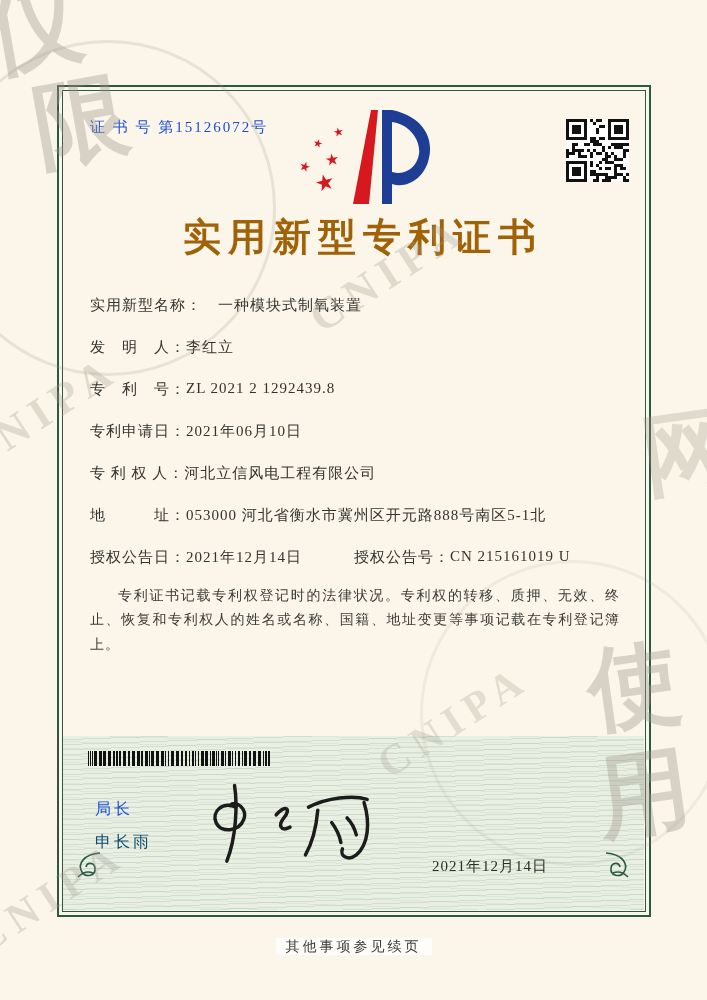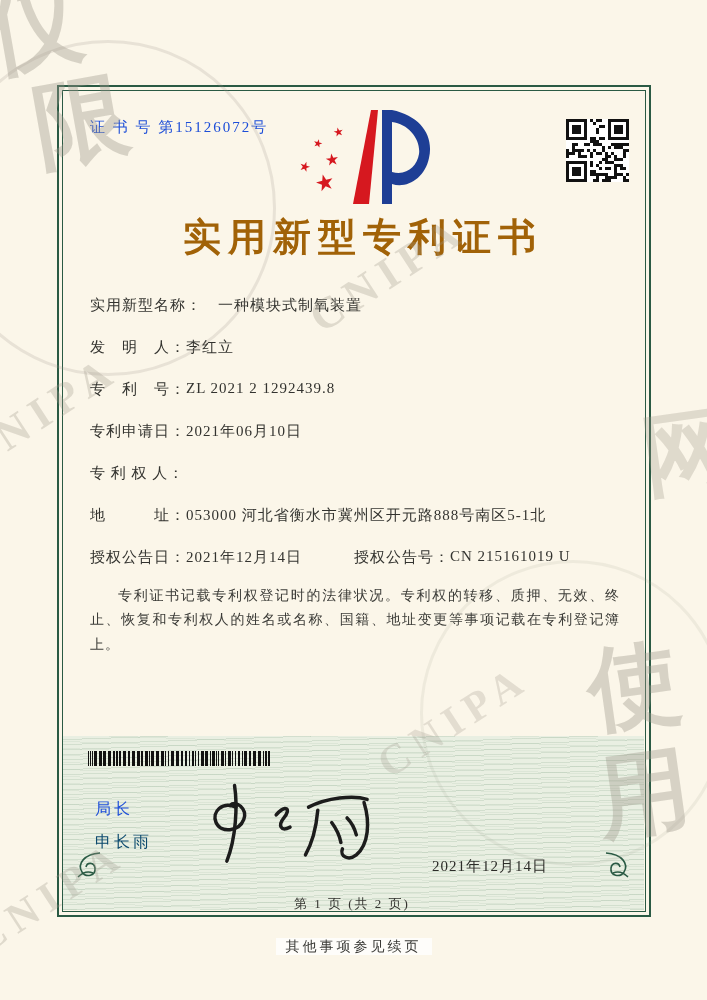--- a/index.html
+++ b/index.html
@@ -234,20 +234,21 @@
     <div class="field-row">
       <span class="flabel">专　利　号：</span>
       <span class="fvalue">ZL 2021 2 1292439.8</span>
     </div>
     <div class="field-row">
       <span class="flabel">专利申请日：</span>
       <span class="fvalue">2021年06月10日</span>
     </div>
     <div class="field-row">
       <span class="flabel">专 利 权 人：</span>
+      <span class="fvalue">河北立信风电工程有限公司</span>
     </div>
     <div class="field-row">
       <span class="flabel">地　　　址：</span>
       <span class="fvalue">053000 河北省衡水市冀州区开元路888号南区5-1北</span>
     </div>
     <div class="grant-row">
       <span class="flabel">授权公告日：</span>
       <span class="fvalue">2021年12月14日</span>
       <span class="grant-right">
         <span class="flabel">授权公告号：</span>
@@ -323,21 +324,20 @@
       <path d="M104,52 C116,38 124,44 114,56 C106,66 110,74 122,68"></path>
       <path d="M146,42 C170,30 204,26 222,32"></path>
       <path d="M158,46 C156,68 150,90 142,104"></path>
       <path d="M218,36 C226,62 224,90 208,104 C198,112 186,106 190,96"></path>
       <path d="M176,62 C182,70 186,78 188,88"></path>
       <path d="M196,56 C202,62 206,70 208,78"></path>
     </g>
   </svg>
 
   <div class="issue-date">2021年12月14日</div>
-  <div class="page-info">第 1 页 (共 2 页)</div>
   <div class="footer-note"><span>其他事项参见续页</span></div>
 
   <div class="wm wm0">仅</div>
   <div class="wm wm1">限</div>
   <div class="wm wm2">使</div>
   <div class="wm wm3">用</div>
   <div class="wm wm4">CNIPA</div>
   <div class="wm wm5">CNIPA</div>
   <div class="wm wm6">CNIPA</div>
   <div class="wm wm7">CNIPA</div>

